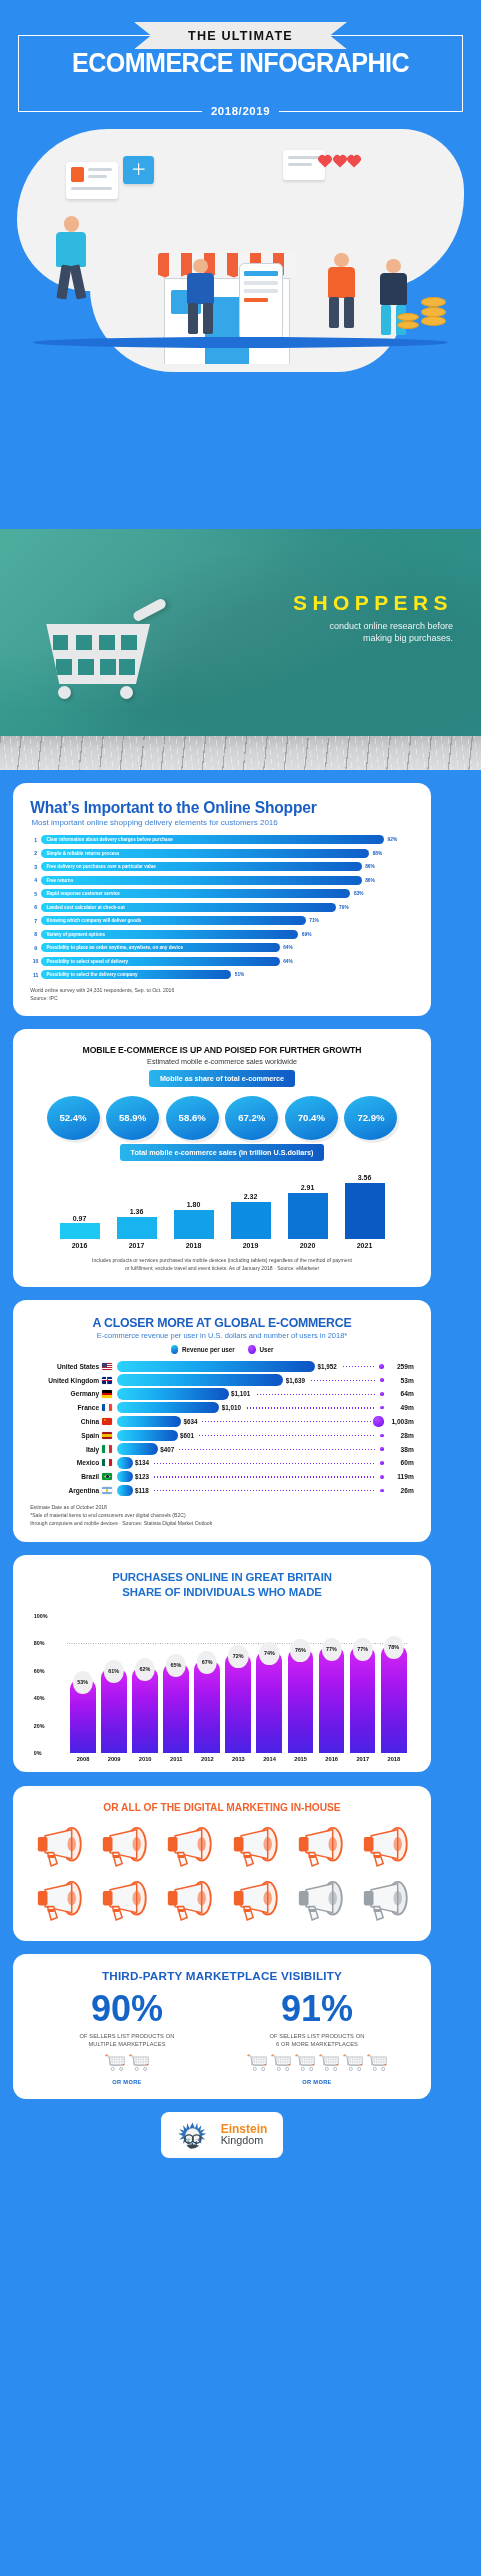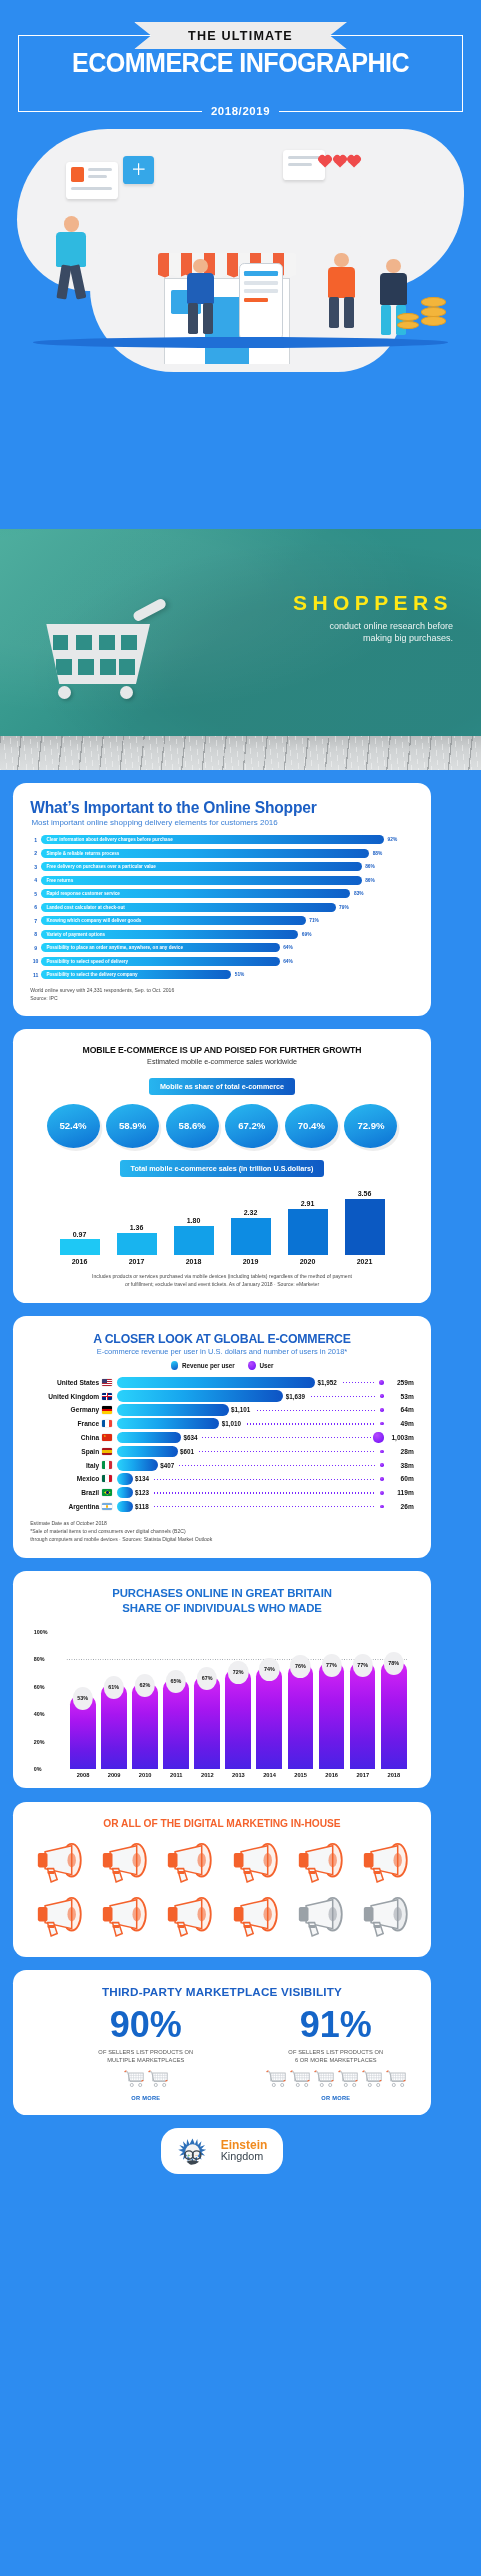--- a/index.html
+++ b/index.html
@@ -120,21 +120,21 @@
     display:flex; align-items:center;
   }
   .barlabel { color:#fff; font-size:4.6px; font-weight:bold; padding-left:5.4px; white-space:nowrap;}
   .barpct { position:absolute; top:0; height:9px; display:flex; align-items:center;
     font-size:4.8px; font-weight:bold; color:#1c5fc4; padding-left:3.6px;}
 
   
   .s2-title{ font-size:8.7px; color:#111; font-weight:bold; text-align:center; letter-spacing:-0.1px;}
   .s2-sub{ font-size:7.2px; color:#333; text-align:center; margin-top:1.8px; font-weight:300;}
   .pill {
-    display:block; margin:12px auto 0 auto; color:#fff; font-weight:bold; font-size:7.2px;
+    display:block; margin:4px auto 0 auto; color:#fff; font-weight:bold; font-size:7.2px;
     background:linear-gradient(90deg,#27b5ef 0%,#0f59c4 100%);
     border-radius:3px; padding:4.2px 10.8px; width:max-content;
   }
   .ovals { display:flex; justify-content:center; gap:6.6px; margin-top:8.4px; }
   .oval {
     width:53px; height:44px; border-radius:50%;
     background:linear-gradient(160deg,#29b8f0 0%,#1b93e2 55%,#0b6fd2 100%);
     color:#fff; font-weight:bold; font-size:9.6px;
     display:flex; align-items:center; justify-content:center;
     box-shadow:2.4px 3px 0 rgba(0,0,0,.07);
@@ -184,30 +184,30 @@
   .gbyears{ display:flex; gap:5.4px; margin:3px 7.2px 0 40px;}
   .gbyear{ flex:1; text-align:center; font-size:5.7px; font-weight:bold; color:#111;}
 
   
   .s5-title{ font-size:10.2px; color:#f4622c; font-weight:bold; text-align:center; line-height:1.35;}
   .megagrid{ display:flex; flex-wrap:wrap; justify-content:center; gap:8.4px 13.2px; margin-top:10.8px;}
   .mega{ width:52px; height:46px; position:relative;}
 
   
   .s6-title{ font-size:11.7px; color:#1c5fc4; font-weight:bold; text-align:center; letter-spacing:0.2px;}
-  .cols2{ display:flex; justify-content:flex-end; gap:34px; margin-top:8.4px;}
+  .cols2{ display:flex; justify-content:center; gap:34px; margin-top:8.4px;}
   .col2{ width:156px; text-align:center;}
   .bignum{ font-size:36px; font-weight:bold; color:#1565c8; line-height:1;}
   .bigsub{ font-size:5.7px; color:#555; margin-top:4.8px; line-height:1.45; letter-spacing:0.1px;}
   .carts{ display:flex; justify-content:center; gap:3.6px; margin-top:6px;}
   .ormore{ font-size:5.7px; font-weight:bold; color:#1565c8; margin-top:4.8px; letter-spacing:0.3px;}
 
   
   .footer{ display:flex; justify-content:center; padding-bottom:9.6px;}
-  .logo-box{ background:#fff; border-radius:17px; padding:7.2px 15.6px; display:flex; align-items:center; gap:13px;}
+  .logo-box{ background:#fff; border-radius:8px; padding:7.2px 15.6px; display:flex; align-items:center; gap:13px;}
   .logo-txt1{ color:#f08a1e; font-size:12px; font-weight:bold; line-height:1;}
   .logo-txt2{ color:#3b4650; font-size:10.8px; line-height:1.1;}
 </style>
 </head>
 <body>
 
 <div class="page">
 
   <div class="hero">
     <div class="hero-frame"></div>
@@ -469,21 +469,21 @@
           <div class="mbar-val">3.56</div>
           <div class="mbar" style="height: 56px; background: linear-gradient(rgb(11, 89, 194) 0%, rgb(11, 89, 194) 100%);"></div>
           <div class="mbar-year">2021</div>
         </div>
       </div>
     <div class="src" style="text-align:center;margin-top:8.4px">Includes products or services purchased via mobile devices (including tablets) regardless of the method of payment</div>
     <div class="src" style="text-align:center;margin-top:0.6px">or fulfillment; exclude travel and event tickets. As of January 2018 · Source: eMarketer</div>
   </div>
 
   <div class="card">
-    <div class="s3-title">A CLOSER LOOK AT GLOBAL E-COMMERCE</div>
+    <div class="s3-title">A CLOSER MORE AT GLOBAL E-COMMERCE</div>
     <div class="s3-sub">E-commerce revenue per user in U.S. dollars and number of users in 2018*</div>
     <div class="legend">
       <div class="lg-item">
         <span class="lg-dot" style="background:linear-gradient(160deg,#2ad2fb,#0d53c4);"></span>
         <span>Revenue per user</span>
       </div>
       <div class="lg-item">
         <span class="lg-dot" style="background:radial-gradient(circle at 35% 30%,#b84bff,#6a0cf5);"></span>
         <span>User</span>
       </div>

